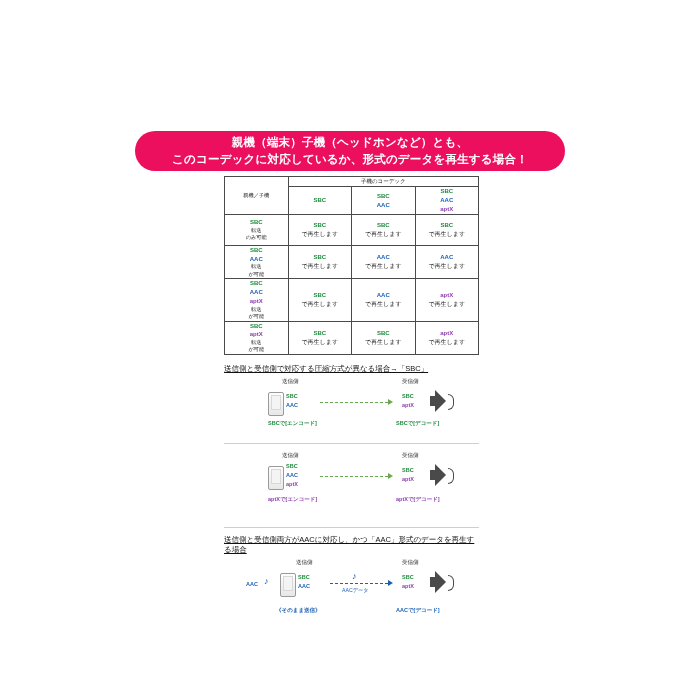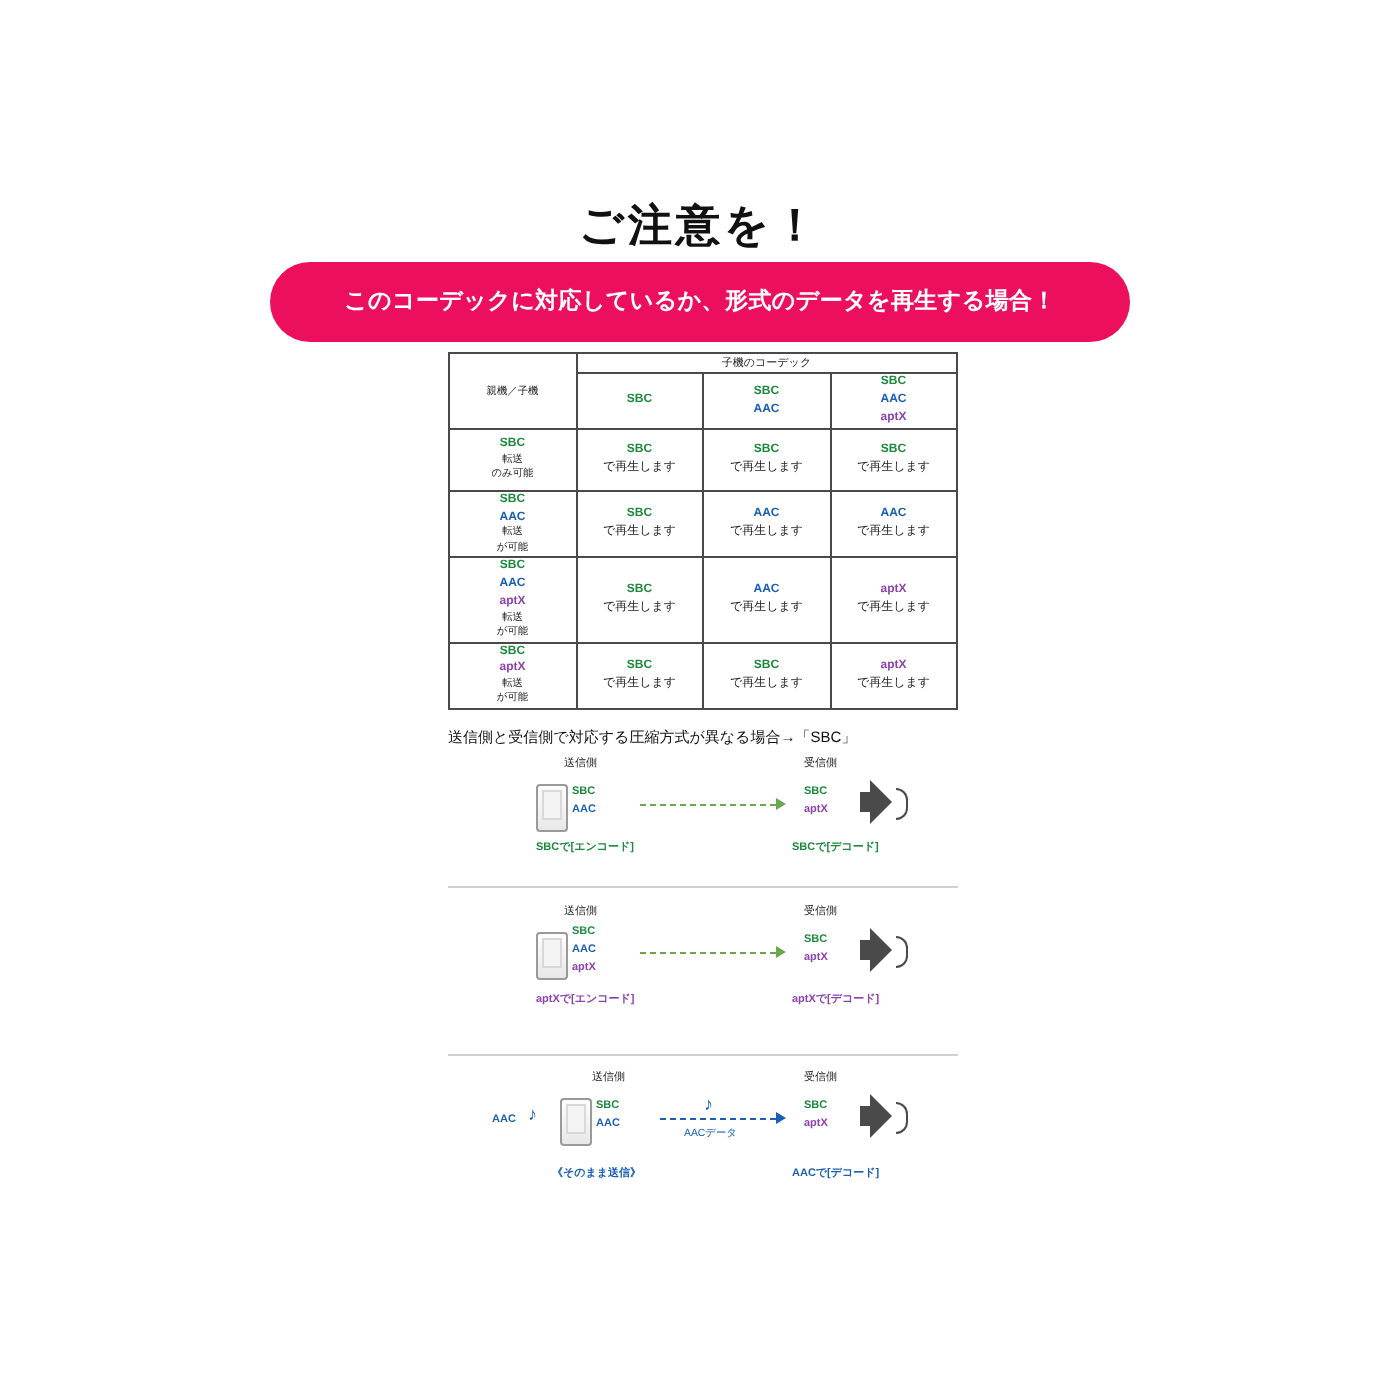--- a/index.html
+++ b/index.html
@@ -34,21 +34,21 @@
   .rowhead{width:52px;line-height:1.45;padding:2px 0;}
   .cell{height:30px;line-height:1.5;}
   .sbc{color:#1e8a3c;font-weight:bold;}
   .aac{color:#1a5fb4;font-weight:bold;}
   .aptx{color:#8e3fb0;font-weight:bold;}
   .plain{color:#222;}
   .cap{font-size:5.2px;color:#222;}
 
   
   .sec{position:absolute;left:224px;width:255px;}
-  .sec-title{font-size:7.5px;color:#111;margin:0 0 4px 0;}
+  .sec-title{font-size:7.5px;color:#111;margin:0 0 4px 0;text-decoration:underline;}
   .sec-body{position:relative;height:62px;}
   .hr{position:absolute;left:224px;width:255px;height:1px;background:#cfcfcf;}
 
   .lbl-send{position:absolute;font-size:5.5px;color:#222;}
   .lbl-recv{position:absolute;font-size:5.5px;color:#222;}
 
   .codec-list{position:absolute;font-size:5.5px;line-height:1.6;text-align:left;}
 
   
   .phone{
@@ -76,23 +76,23 @@
   .note{position:absolute;font-size:5.2px;color:#1a5fb4;}
   .aacdot{position:absolute;font-size:5.5px;color:#1a5fb4;font-weight:bold;}
   .notemark{position:absolute;font-size:9px;color:#1a5fb4;}
 </style>
 </head>
 <body>
 
 <div class="page">
  <div class="inner">
 
-  <div class="title">ご注意を！</div>
 
   <div class="banner">
+    <span>親機（端末）子機（ヘッドホンなど）とも、</span>
     <span>このコーデックに対応しているか、形式のデータを再生する場合！</span>
   </div>
 
   <table class="tbl">
     <tbody>
           <tr>
       <td rowspan="2" class="corner">親機／子機</td>
       <td colspan="3" class="hdr-span">子機のコーデック</td>
     </tr>
     <tr>
@@ -252,20 +252,21 @@
             <div class="wave"></div>
       </div>
 
       <div class="enc purple" style="left:44px;top:44px">aptXで[エンコード]</div>
       <div class="enc purple" style="left:172px;top:44px">aptXで[デコード]</div>
     </div>
   </div>
   <div class="hr" style="top:527px"></div>
 
   <div class="sec" style="top:535px">
+    <div class="sec-title">送信側と受信側両方がAACに対応し、かつ「AAC」形式のデータを再生する場合</div>
     <div class="sec-body">
       <div class="lbl-send" style="left:72px;top:0">送信側</div>
       <div class="lbl-recv" style="left:178px;top:0">受信側</div>
 
       <div class="aacdot" style="left:22px;top:22px">AAC</div>
       <div class="notemark" style="left:40px;top:17px">♪</div>
 
       <div class="phone" style="left:56px;top:14px"></div>
       <div class="codec-list" style="left:74px;top:14px">
         <div class="sbc">SBC</div>

